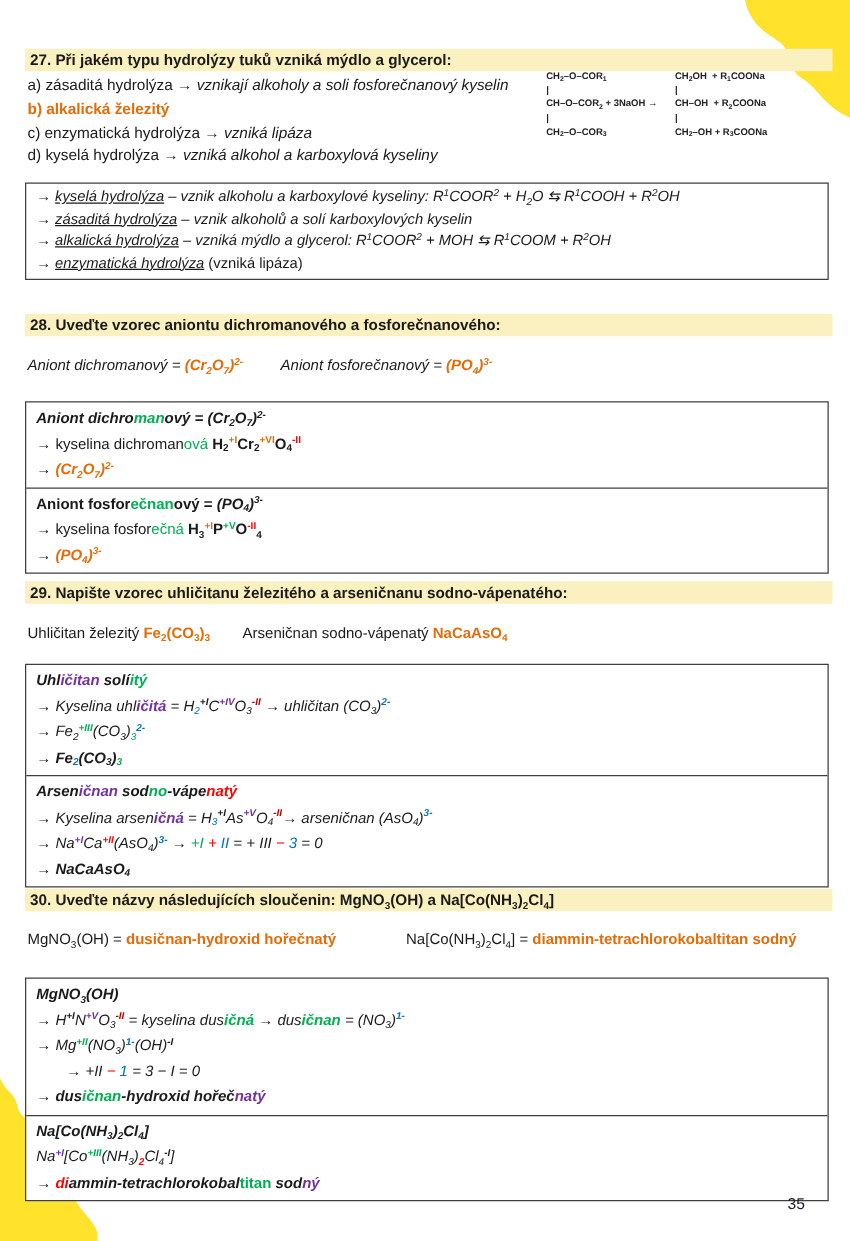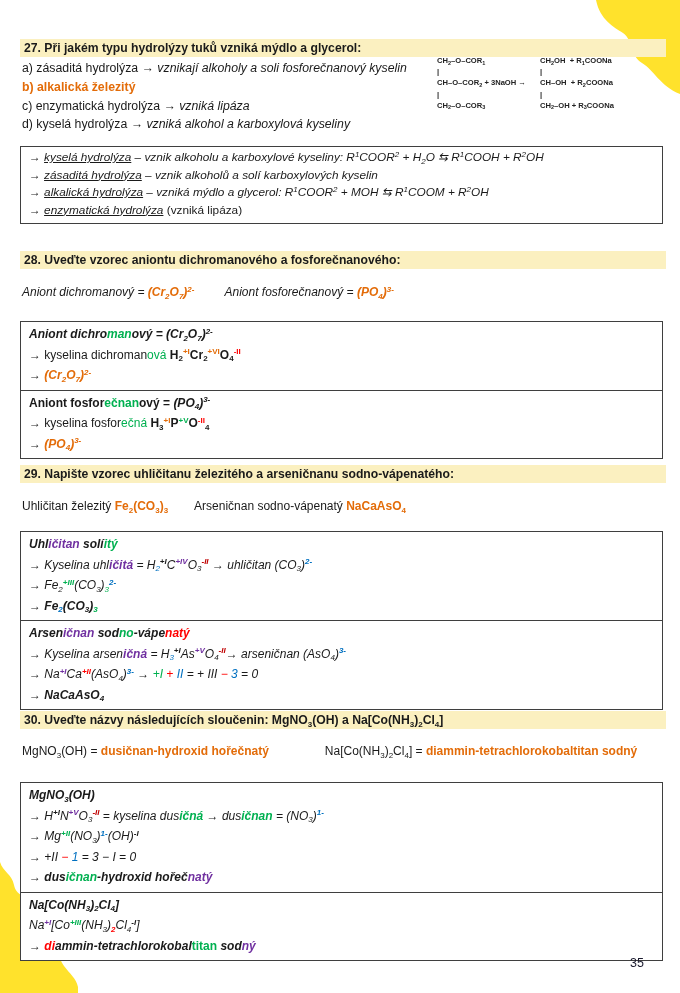--- a/index.html
+++ b/index.html
@@ -126,21 +126,21 @@
     <header class="qbar" style="top:711px"><span style="font-weight: 700;">30. Uveďte názvy následujících sloučenin: MgNO</span><sub style="font-weight: 700;">3</sub><span style="font-weight: 700;">(OH) a Na[Co(NH</span><sub style="font-weight: 700;">3</sub><span style="font-weight: 700;">)</span><sub style="font-weight: 700;">2</sub><span style="font-weight: 700;">Cl</span><sub style="font-weight: 700;">4</sub><span style="font-weight: 700;">]</span></header>
     <div class="ansrow" style="top:744px;gap:56px">
         <div class="rich-line"><span>MgNO</span><sub>3</sub><span>(OH) = </span><span style="color: rgb(227, 108, 9); font-weight: 700;">dusičnan-hydroxid hořečnatý</span></div>
         <div class="rich-line"><span>Na[Co(NH</span><sub>3</sub><span>)</span><sub>2</sub><span>Cl</span><sub>4</sub><span>] = </span><span style="color: rgb(227, 108, 9); font-weight: 700;">diammin-tetrachlorokobaltitan sodný</span></div>
       </div>
     <div class="box" style="top:782px">
       <div class="box-section">
           <div class="rich-line"><span style="font-weight: 700; font-style: italic;">MgNO</span><sub style="font-weight: 700; font-style: italic;">3</sub><span style="font-weight: 700; font-style: italic;">(OH)</span></div>
           <div class="rich-line"><span style="font-style: italic;">→ H</span><sup style="font-weight: 700; font-style: italic;">+I</sup><span style="font-style: italic;">N</span><sup style="color: rgb(112, 48, 160); font-weight: 700; font-style: italic;">+V</sup><span style="font-style: italic;">O</span><sub style="font-style: italic;">3</sub><sup style="color: rgb(192, 0, 0); font-weight: 700; font-style: italic;">-II</sup><span style="font-style: italic;"> = kyselina dus</span><span style="color: rgb(0, 176, 80); font-weight: 700; font-style: italic;">ičná</span><span style="font-style: italic;"> → dus</span><span style="color: rgb(0, 176, 80); font-weight: 700; font-style: italic;">ičnan</span><span style="font-style: italic;"> = (NO</span><sub style="font-style: italic;">3</sub><span style="font-style: italic;">)</span><sup style="color: rgb(0, 112, 192); font-weight: 700; font-style: italic;">1-</sup></div>
           <div class="rich-line"><span style="font-style: italic;">→ Mg</span><sup style="color: rgb(0, 176, 80); font-weight: 700; font-style: italic;">+II</sup><span style="font-style: italic;">(NO</span><sub style="font-style: italic;">3</sub><span style="font-style: italic;">)</span><sup style="color: rgb(0, 112, 192); font-weight: 700; font-style: italic;">1-</sup><span style="font-style: italic;">(OH)</span><sup style="font-weight: 700; font-style: italic;">-I</sup></div>
-          <div class="rich-line"><span style="font-style: italic;">→ +II </span><span style="color: rgb(255, 0, 0); font-style: italic;">− </span><span style="color: rgb(0, 112, 192); font-style: italic;">1</span><span style="font-style: italic;"> = 3 − I = 0</span></div>
+          <div class="rich-line"><span style="font-style: italic; margin-left: 24px;">→ +II </span><span style="color: rgb(255, 0, 0); font-style: italic;">− </span><span style="color: rgb(0, 112, 192); font-style: italic;">1</span><span style="font-style: italic;"> = 3 − I = 0</span></div>
           <div class="rich-line"><span style="font-weight: 700; font-style: italic;">→ dus</span><span style="color: rgb(0, 176, 80); font-weight: 700; font-style: italic;">ičnan</span><span style="font-weight: 700; font-style: italic;">-hydroxid hořeč</span><span style="color: rgb(112, 48, 160); font-weight: 700; font-style: italic;">natý</span></div>
         </div>
       <div class="box-section">
           <div class="rich-line"><span style="font-weight: 700; font-style: italic;">Na[Co(NH</span><sub style="font-weight: 700; font-style: italic;">3</sub><span style="font-weight: 700; font-style: italic;">)</span><sub style="font-weight: 700; font-style: italic;">2</sub><span style="font-weight: 700; font-style: italic;">Cl</span><sub style="font-weight: 700; font-style: italic;">4</sub><span style="font-weight: 700; font-style: italic;">]</span></div>
           <div class="rich-line"><span style="font-style: italic;">Na</span><sup style="color: rgb(112, 48, 160); font-weight: 700; font-style: italic;">+I</sup><span style="font-style: italic;">[Co</span><sup style="color: rgb(0, 176, 80); font-weight: 700; font-style: italic;">+III</sup><span style="font-style: italic;">(NH</span><sub style="font-style: italic;">3</sub><span style="font-style: italic;">)</span><sub style="color: rgb(255, 0, 0); font-weight: 700; font-style: italic;">2</sub><span style="font-style: italic;">Cl</span><sub style="font-style: italic;">4</sub><sup style="font-weight: 700; font-style: italic;">-I</sup><span style="font-style: italic;">]</span></div>
           <div class="rich-line"><span style="font-weight: 700; font-style: italic;">→ </span><span style="color: rgb(255, 0, 0); font-weight: 700; font-style: italic;">di</span><span style="font-weight: 700; font-style: italic;">ammin-tetrachlorokobal</span><span style="color: rgb(0, 176, 80); font-weight: 700;">titan</span><span style="font-weight: 700; font-style: italic;"> sod</span><span style="color: rgb(112, 48, 160); font-weight: 700; font-style: italic;">ný</span></div>
         </div>
     </div>
   </section>
 

